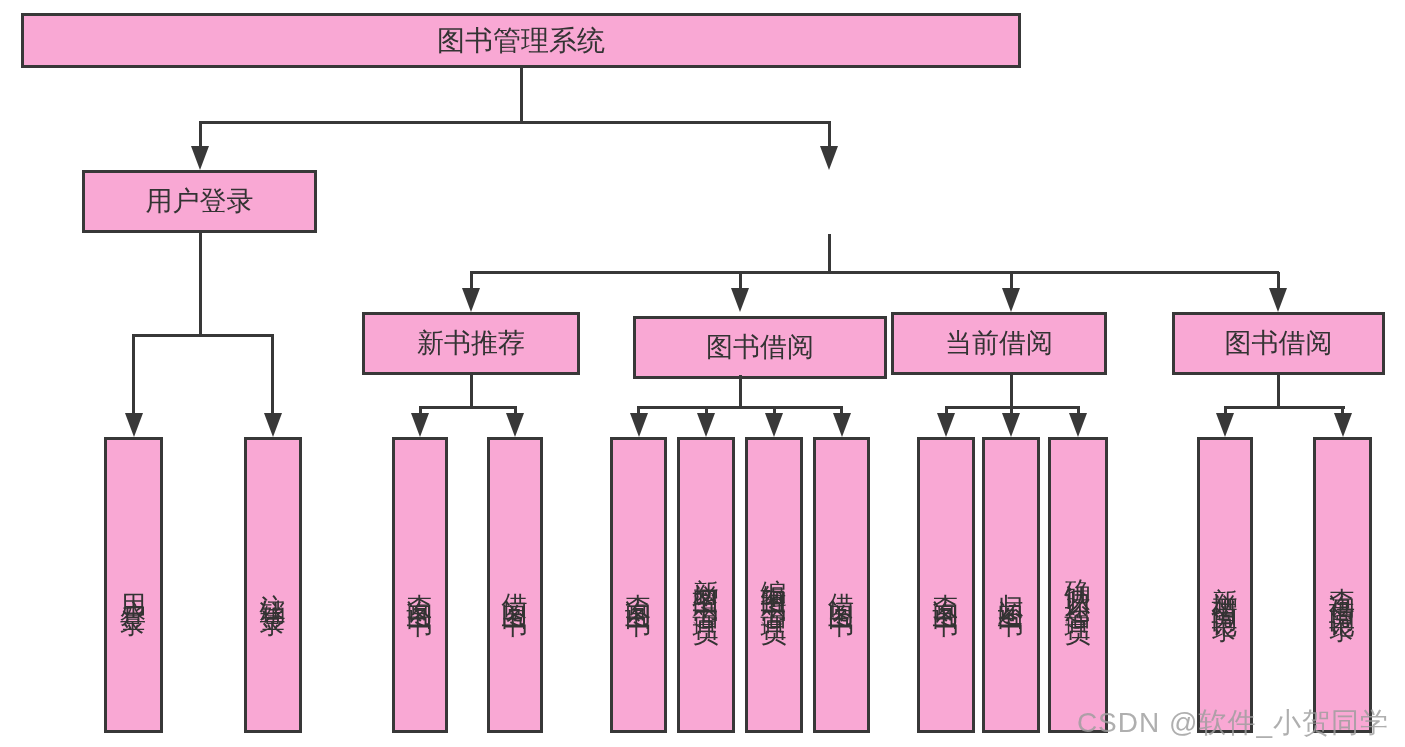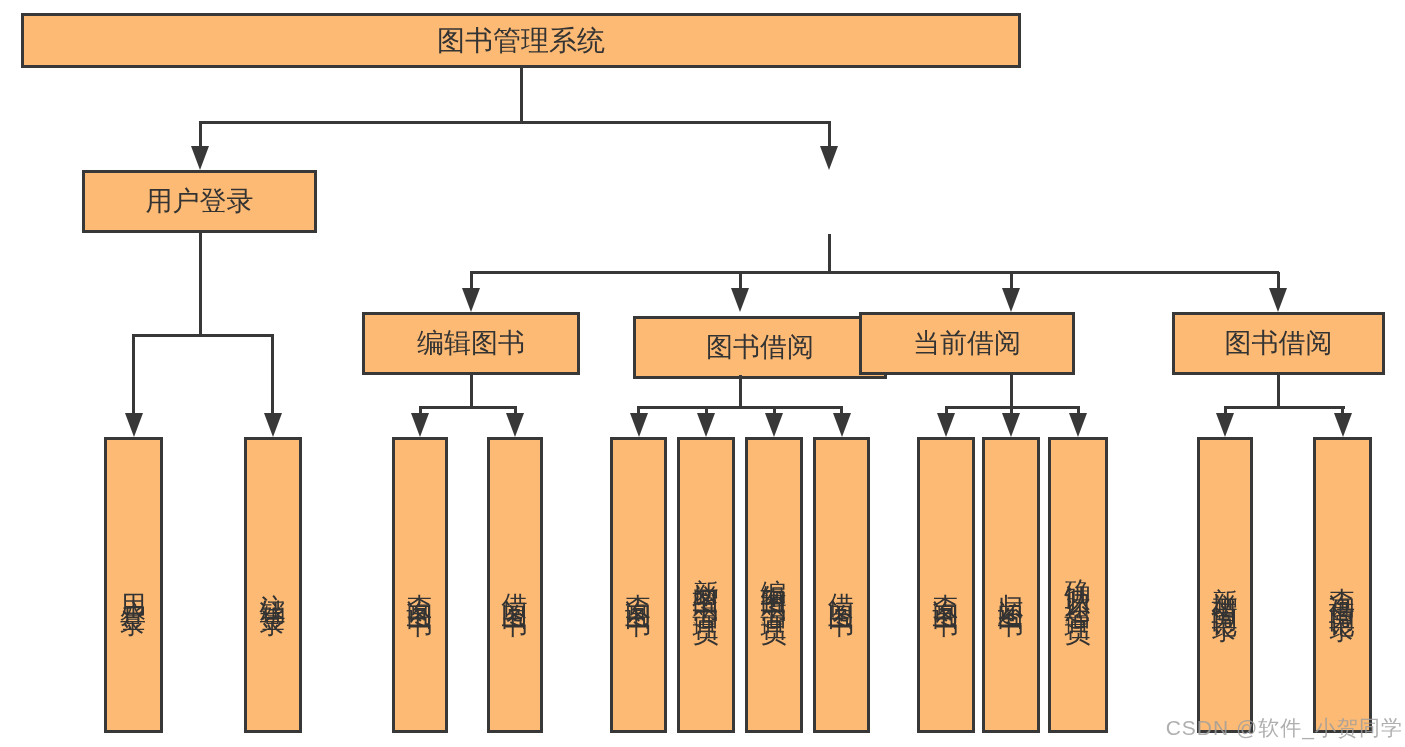--- a/index.html
+++ b/index.html
@@ -5,21 +5,21 @@
   html,body{margin:0;padding:0;background:#ffffff;}
   #canvas{
     position:relative;
     width:1405px;height:747px;
     background:#ffffff;
     font-family:"Liberation Sans","DejaVu Sans",sans-serif;
     overflow:hidden;
   }
   .box{
     position:absolute;
-    background:#fdba74;
+    background:#f9a8d4;
     border:3px solid #383838;
     box-sizing:border-box;
     display:flex;align-items:center;justify-content:center;
     color:#333333;
   }
   .hlabel{font-size:27px;line-height:1;white-space:nowrap;}
   .rootlabel{font-size:28px;}
   .vtext{
     writing-mode:vertical-rl;
     text-orientation:mixed;
@@ -31,22 +31,22 @@
   .vline{position:absolute;width:3px;background:#383838;}
   .hline{position:absolute;height:3px;background:#383838;}
   .ahead{
     position:absolute;width:0;height:0;
     border-left:9px solid transparent;
     border-right:9px solid transparent;
     border-top:24px solid #383838;
   }
   .watermark{
     position:absolute;
-    right:2px;bottom:5px;
-    font-size:21px;
+    right:16px;bottom:5px;
+    font-size:28px;
     color:rgba(158,158,158,0.82);
     letter-spacing:1px;
     white-space:nowrap;
     z-index:5;
     margin-left:44px;
   }
 </style>
 </head>
 <body>
 
@@ -55,28 +55,28 @@
   <div class="box" style="left:21px;top:13px;width:1000px;height:55px;">
     <span class="hlabel rootlabel">图书管理系统</span>
   </div>
 
   <div class="box" style="left:82px;top:170px;width:235px;height:63px;">
     <span class="hlabel">用户登录</span>
   </div>
 
 
   <div class="box" style="left:362px;top:312px;width:218px;height:63px;">
-    <span class="hlabel">编辑图书</span>
+    <span class="hlabel">新书推荐</span>
   </div>
 
   <div class="box" style="left:633px;top:316px;width:254px;height:63px;">
     <span class="hlabel">图书借阅</span>
   </div>
 
-  <div class="box" style="left:859px;top:312px;width:216px;height:63px;">
+  <div class="box" style="left:891px;top:312px;width:216px;height:63px;">
     <span class="hlabel">当前借阅</span>
   </div>
 
   <div class="box" style="left:1172px;top:312px;width:213px;height:63px;">
     <span class="hlabel">图书借阅</span>
   </div>
 
   <div class="box" style="left:104px;top:437px;width:59px;height:296px;">
     <span class="vtext">用户登录</span>
   </div>

